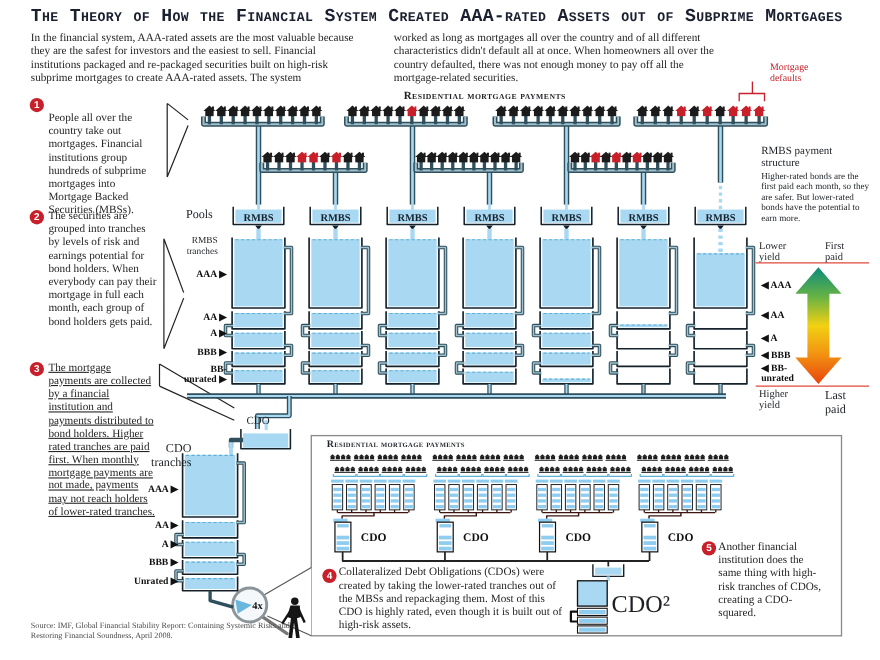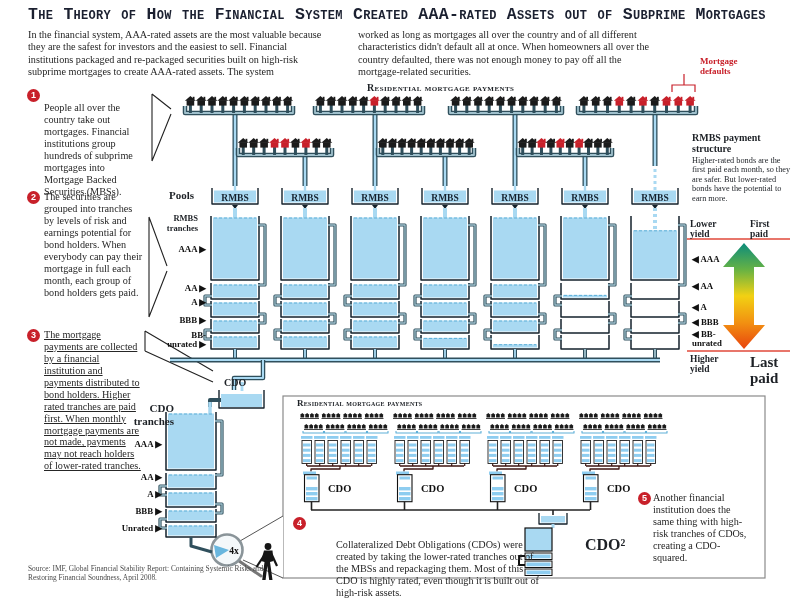--- a/index.html
+++ b/index.html
@@ -5,21 +5,21 @@
   html,body{margin:0;padding:0;background:#fff;}
   #canvas{position:relative;width:800px;height:600px;background:#ffffff;overflow:hidden;
     font-family:"Liberation Serif","DejaVu Serif",serif;color:#1d2126;}
   .abs{position:absolute;}
   #page-title{font-size:16.5px;font-weight:bold;font-variant:small-caps;letter-spacing:.3px;color:#1b2030;white-space:nowrap;}
   .intro{font-size:10.2px;line-height:1.22;color:#262626;}
   .step{font-size:10.2px;line-height:1.17;color:#262626;}
   .num{width:13px;height:13px;border-radius:50%;background:#c8202a;color:#fff;font-size:9px;font-weight:bold;
     text-align:center;line-height:13px;font-family:"Liberation Sans",sans-serif;}
   .sc{font-variant:small-caps;font-weight:bold;}
-  .bold{font-weight:bold;}
+  .bold{font-weight:normal;}
   .red{color:#c8202a;}
   #diag{position:absolute;left:0;top:0;}
   .svg-rmbs{font:bold 9.5px "Liberation Serif",serif;fill:#16222e;}
   .svg-lbl{font:bold 8.8px "Liberation Serif",serif;fill:#111;}
   .svg-cdo{font:bold 10.5px "Liberation Serif",serif;fill:#111;}
   .svg-4x{font:bold 9.5px "Liberation Serif",serif;fill:#111;}
   .src{font-size:7.4px;color:#4a4a4a;line-height:1.25;}
 </style>
 </head>
 <body>
@@ -945,26 +945,26 @@
 
   <div class="abs bold" style="left:169px;top:189px;font-size:11px;">Pools</div>
   <div class="abs bold" style="left:156px;top:214px;width:42px;font-size:8.5px;line-height:1.15;text-align:right;">RMBS tranches</div>
 
   <div class="abs bold" style="left:692px;top:132px;width:95px;font-size:10px;line-height:1.1;">RMBS payment structure</div>
   <div class="abs" style="left:692px;top:156px;width:100px;font-size:8.3px;line-height:1.13;">Higher-rated bonds are the first paid each month, so they are safer. But lower-rated bonds have the potential to earn more.</div>
 
   <div class="abs bold" style="left:690px;top:220px;width:40px;font-size:9.5px;line-height:1.05;">Lower yield</div>
   <div class="abs bold" style="left:750px;top:220px;width:34px;font-size:9.5px;line-height:1.05;">First paid</div>
   <div class="abs bold" style="left:690px;top:355px;width:40px;font-size:9.5px;line-height:1.05;">Higher yield</div>
-  <div class="abs bold" style="left:750px;top:355px;width:30px;font-size:15px;line-height:1.05;">Last paid</div>
+  <div class="abs bold" style="left:750px;top:355px;width:30px;font-size:11px;line-height:1.05;">Last paid</div>
 
   <div class="abs bold" style="left:224px;top:377px;font-size:10px;">CDO</div>
   <div class="abs bold" style="left:130px;top:402px;width:44px;font-size:11px;line-height:1.15;text-align:right;">CDO tranches</div>
 
   <div class="abs sc" style="left:297px;top:398px;font-size:9px;letter-spacing:.3px;">Residential mortgage payments</div>
-  <div class="abs bold" style="left:556px;top:536px;font-size:16px;margin-left:29px;">CDO²</div>
+  <div class="abs bold" style="left:556px;top:536px;font-size:22px;">CDO²</div>
 
   <div class="abs num" style="left:293px;top:517px;">4</div>
-  <div class="abs step" style="left:308px;top:539px;width:207px;margin-left:28px;">Collateralized Debt Obligations (CDOs) were created by taking the lower-rated tranches out of the MBSs and repackaging them. Most of this CDO is highly rated, even though it is built out of high-risk assets.</div>
+  <div class="abs step" style="left:308px;top:515px;width:207px;">Collateralized Debt Obligations (CDOs) were created by taking the lower-rated tranches out of the MBSs and repackaging them. Most of this CDO is highly rated, even though it is built out of high-risk assets.</div>
 
   <div class="abs num" style="left:638px;top:492px;">5</div>
   <div class="abs step" style="left:653px;top:492px;width:100px;">Another financial institution does the same thing with high-risk tranches of CDOs, creating a CDO-squared.</div>
 </div>
 
 </body></html>

